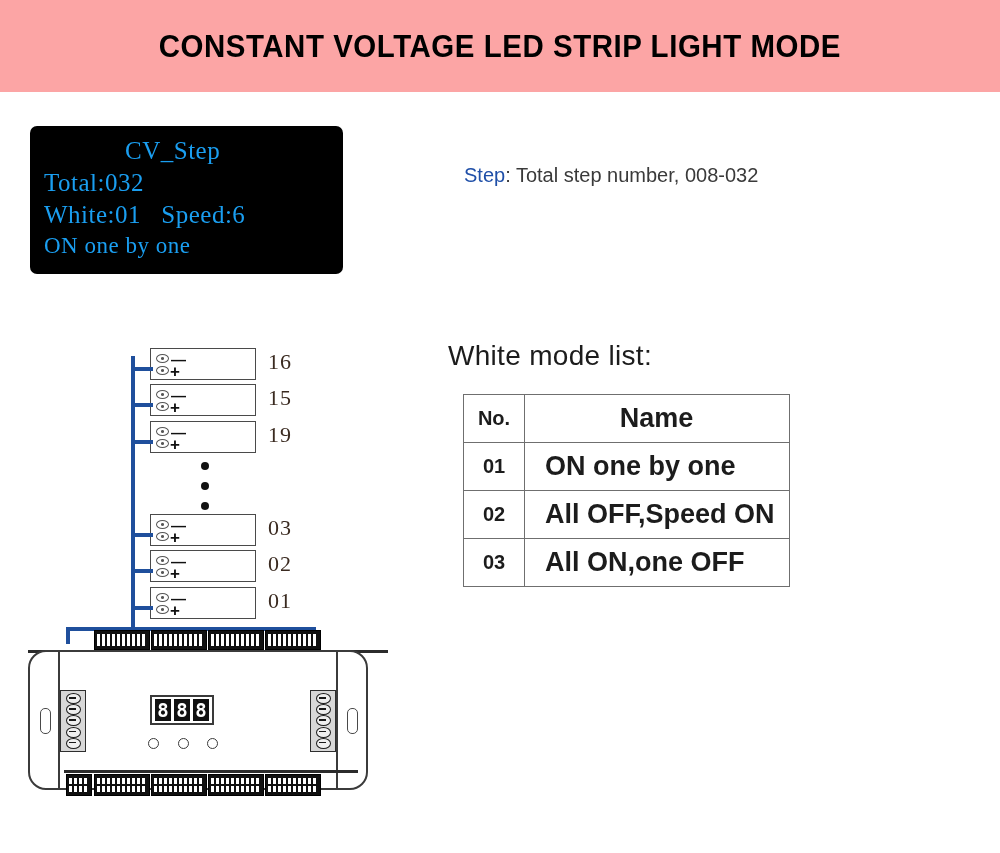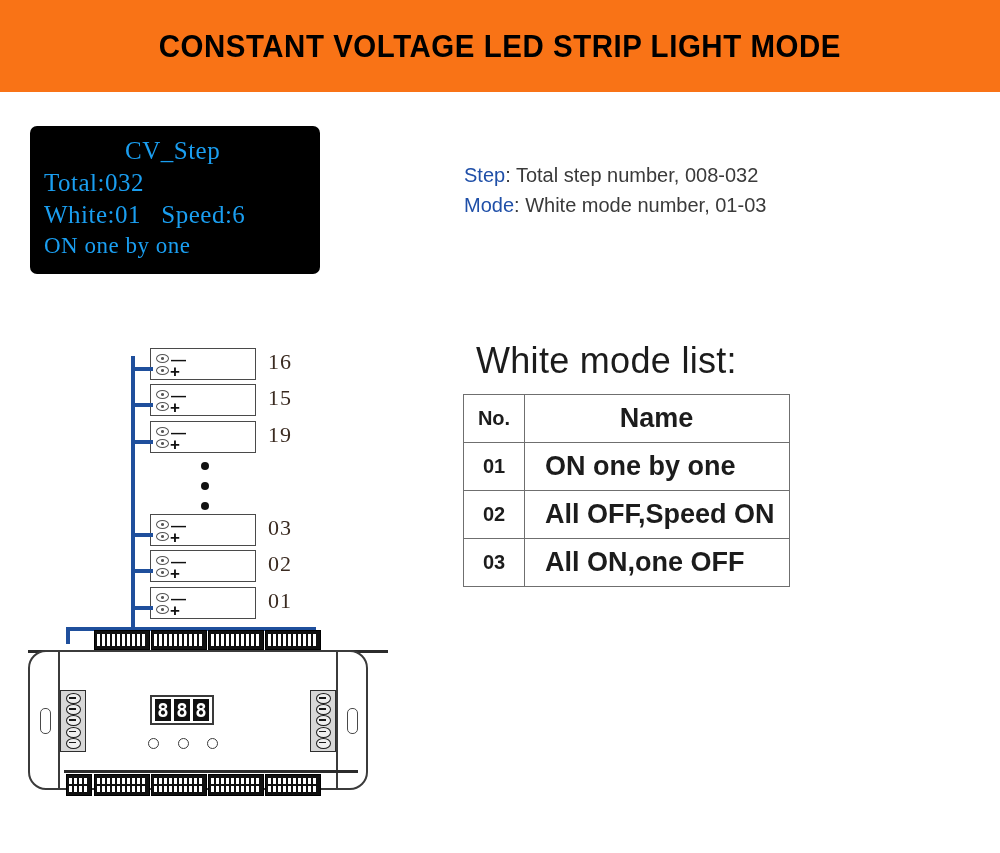--- a/index.html
+++ b/index.html
@@ -13,40 +13,40 @@
     position: relative;
     font-family: "Liberation Sans", sans-serif;
     overflow: hidden;
   }
 
   
   #header-bar {
     position: absolute;
     left: 0; top: 0;
     width: 1000px; height: 92px;
-    background: #f97316;
+    background: #fca5a5;
     display: flex;
     align-items: center;
     justify-content: center;
   }
   #header-title {
     font-size: 32px;
     font-weight: bold;
     letter-spacing: 0.6px;
     color: #000000;
     font-family: "Liberation Sans", sans-serif;
     transform: scaleX(0.92);
     white-space: nowrap;
   }
 
   
   #lcd-panel {
     position: absolute;
     left: 30px; top: 126px;
-    width: 290px; height: 148px;
+    width: 313px; height: 148px;
     background: #000000;
     border-radius: 7px;
     color: #1a9ef0;
     font-family: "Liberation Serif", serif;
     overflow: hidden;
   }
   .lcd-line {
     position: absolute;
     font-size: 25px;
     letter-spacing: 0.5px;
@@ -74,22 +74,22 @@
   }
   .legend-key {
     color: #1f4fa8;
     font-weight: normal;
   }
   .legend-val { color: #3a3a3a; }
 
   
   #mode-list-heading {
     position: absolute;
-    left: 476px; top: 340px;
-    font-size: 36px;
+    left: 448px; top: 340px;
+    font-size: 28px;
     color: #1c1c1c;
     font-family: "Liberation Sans", sans-serif;
     letter-spacing: 0.3px;
   }
   #mode-table {
     position: absolute;
     left: 463px; top: 394px;
     width: 327px;
     border-collapse: collapse;
     background: #ffffff;
@@ -327,23 +327,20 @@
 <div id="lcd-panel">
   <div class="lcd-line" id="lcd-line-title">CV_Step</div>
   <div class="lcd-line" id="lcd-line-step">Total:032</div>
   <div class="lcd-line" id="lcd-line-mode">White:01   Speed:6</div>
   <div class="lcd-line" id="lcd-line-msg">ON one by one</div>
 </div>
 
 <div id="legend">
   <div class="legend-row">
     <span class="legend-key">Step</span><span class="legend-val">:</span><span class="legend-val">   Total step number, 008-032</span>
-  </div>
-  <div class="legend-row">
-    <span class="legend-key">Mode</span><span class="legend-val">:</span><span class="legend-val"> White mode number, 01-03</span>
   </div>
 </div>
 
 <div id="mode-list-heading">White mode list:</div>
 
 <table id="mode-table">
   <thead>
     <tr>
       <td class="col-no">No.</td>
       <td class="col-name">Name</td>

